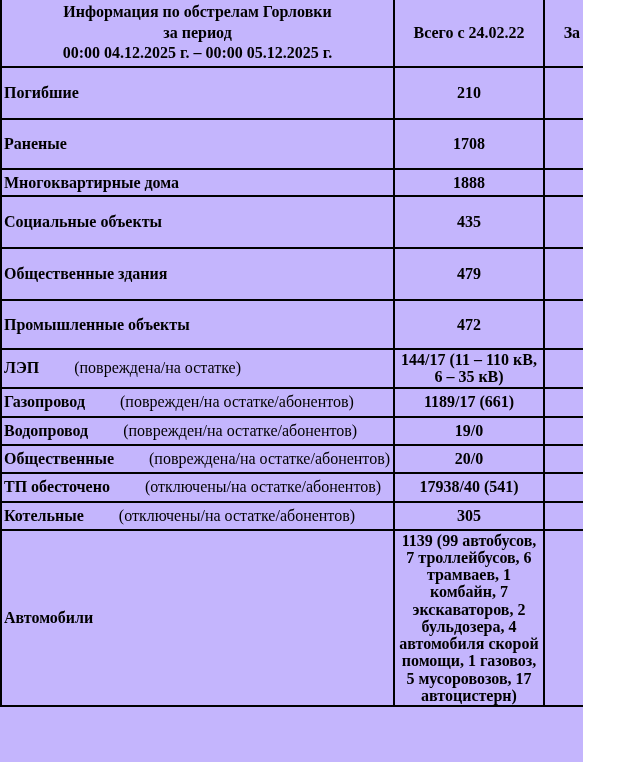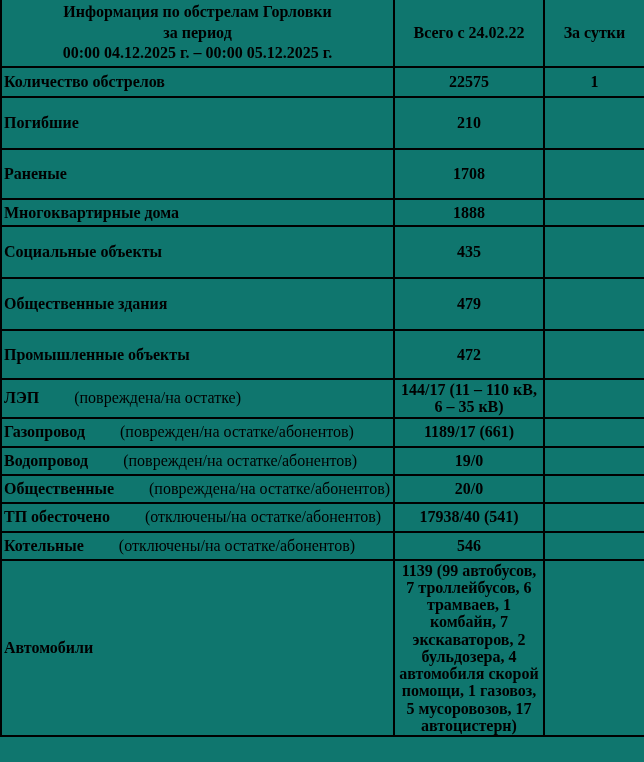--- a/index.html
+++ b/index.html
@@ -4,24 +4,24 @@
 <style>
   * { box-sizing: border-box; }
   html, body {
     margin: 0;
     padding: 0;
     background: #ffffff;
     font-family: "Liberation Serif", "DejaVu Serif", serif;
     color: #000000;
   }
   .page {
-    width: 644px;
+    width: 583px;
     height: 762px;
     overflow: hidden;
-    background: #0f766e;
+    background: #c4b5fd;
   }
   table.report {
     border-collapse: collapse;
     width: 644px;
     table-layout: fixed;
   }
   table.report td {
     border: 2px solid #000000;
     vertical-align: middle;
     font-size: 16px;
@@ -77,25 +77,20 @@
     </colgroup>
     <tbody>
       <tr class="header-row rh-hdr">
         <td class="head-desc">Информация по обстрелам Горловки
 за период
 00:00 04.12.2025 г. – 00:00 05.12.2025 г.</td>
         <td class="head-col">Всего с 24.02.22</td>
         <td class="head-col">За сутки</td>
       </tr>
 
-      <tr class="rh-30">
-        <td class="label-cell"><span class="lbl">Количество обстрелов</span><span class="note"></span></td>
-        <td class="val-cell">22575</td>
-        <td class="val-cell">1</td>
-      </tr>
 
       <tr class="rh-52">
         <td class="label-cell"><span class="lbl">Погибшие</span><span class="note"></span></td>
         <td class="val-cell">210</td>
         <td class="val-cell"></td>
       </tr>
 
       <tr class="rh-50">
         <td class="label-cell"><span class="lbl">Раненые</span><span class="note"></span></td>
         <td class="val-cell">1708</td>
@@ -152,21 +147,21 @@
       </tr>
 
       <tr class="rh-29">
         <td class="label-cell"><span class="lbl">ТП обесточено</span><span class="note"> (отключены/на остатке/абонентов)</span></td>
         <td class="val-cell">17938/40 (541)</td>
         <td class="val-cell"></td>
       </tr>
 
       <tr class="rh-28">
         <td class="label-cell"><span class="lbl">Котельные</span><span class="note"> (отключены/на остатке/абонентов)</span></td>
-        <td class="val-cell">546</td>
+        <td class="val-cell">305</td>
         <td class="val-cell"></td>
       </tr>
 
       <tr class="rh-169">
         <td class="label-cell"><span class="lbl">Автомобили</span><span class="note"></span></td>
         <td class="val-cell">1139 (99 автобусов, 7 троллейбусов, 6 трамваев, 1 комбайн, 7 экскаваторов, 2 бульдозера, 4 автомобиля скорой помощи, 1 газовоз, 5 мусоровозов, 17 автоцистерн)</td>
         <td class="val-cell"></td>
       </tr>
     </tbody>
   </table>

